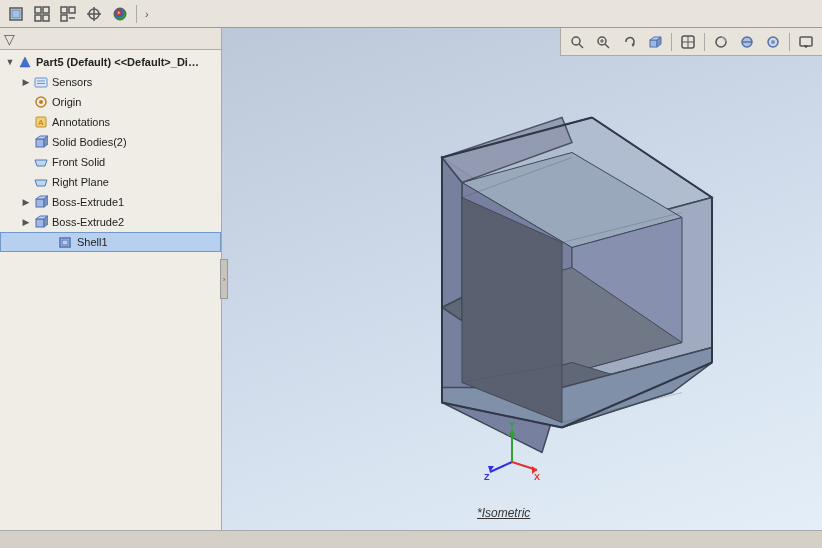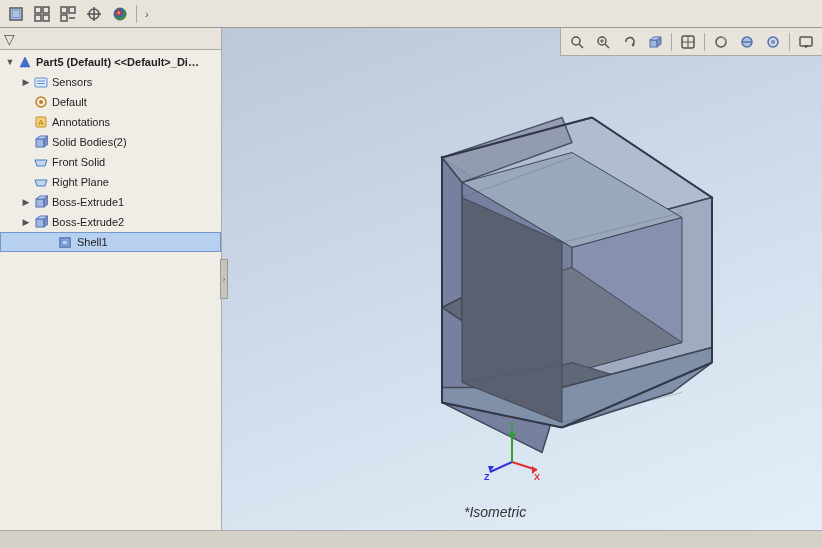--- a/index.html
+++ b/index.html
@@ -269,21 +269,21 @@
 
         <div class="tree-item">
           <span class="tree-indent"></span>
           <span class="tree-arrow" style="visibility:hidden;">▶</span>
           <span class="tree-icon">
             <svg width="14" height="14" viewBox="0 0 14 14">
               <circle cx="7" cy="7" r="5" fill="none" stroke="#c08020" stroke-width="1.5"></circle>
               <circle cx="7" cy="7" r="2" fill="#c08020"></circle>
             </svg>
           </span>
-          <span class="tree-label">Default</span>
+          <span class="tree-label">Origin</span>
         </div>
 
         <div class="tree-item">
           <span class="tree-indent"></span>
           <span class="tree-arrow" style="visibility:hidden;">▶</span>
           <span class="tree-icon">
             <svg width="14" height="14" viewBox="0 0 14 14">
               <rect x="2" y="2" width="10" height="10" rx="1" fill="#f0d080" stroke="#c09020" stroke-width="1"></rect>
               <text x="7" y="10" text-anchor="middle" font-size="8" fill="#c09020" font-weight="bold">A</text>
             </svg>
@@ -434,21 +434,21 @@
           <line x1="30" y1="40" x2="55" y2="48" stroke="#e03030" stroke-width="2"></line>
           <polygon points="55,48 50,44 50,52" fill="#e03030"></polygon>
           <text x="52" y="58" font-size="9" fill="#e03030" font-weight="bold">X</text>
 
           <line x1="30" y1="40" x2="30" y2="8" stroke="#30a030" stroke-width="2"></line>
           <polygon points="30,8 26,14 34,14" fill="#30a030"></polygon>
           <text x="27" y="6" font-size="9" fill="#30a030" font-weight="bold">Y</text>
         </svg>
       </div>
 
-      <div class="view-label" style="position:absolute; bottom:10px; left:242px; font-size:14px; color:#333; font-style:italic;">*Isometric</div>
+      <div class="view-label" style="position:absolute; bottom:10px; left:255px; font-size:12px; color:#333; font-style:italic;text-decoration:underline;">*Isometric</div>
 
       <div style="position:absolute; top:0; right:0; height:28px; background:#e8e4dc; border-bottom:1px solid #aaa; border-left:1px solid #aaa; display:flex; align-items:center; padding:0 4px; gap:2px;">
         <div class="toolbar-btn">
           <svg width="14" height="14" viewBox="0 0 14 14">
               <circle cx="6" cy="6" r="4" fill="none" stroke="#555" stroke-width="1.5"></circle>
               <line x1="9" y1="9" x2="13" y2="13" stroke="#555" stroke-width="1.5"></line>
             </svg>
         </div>
         <div class="toolbar-btn">
           <svg width="14" height="14" viewBox="0 0 14 14">

